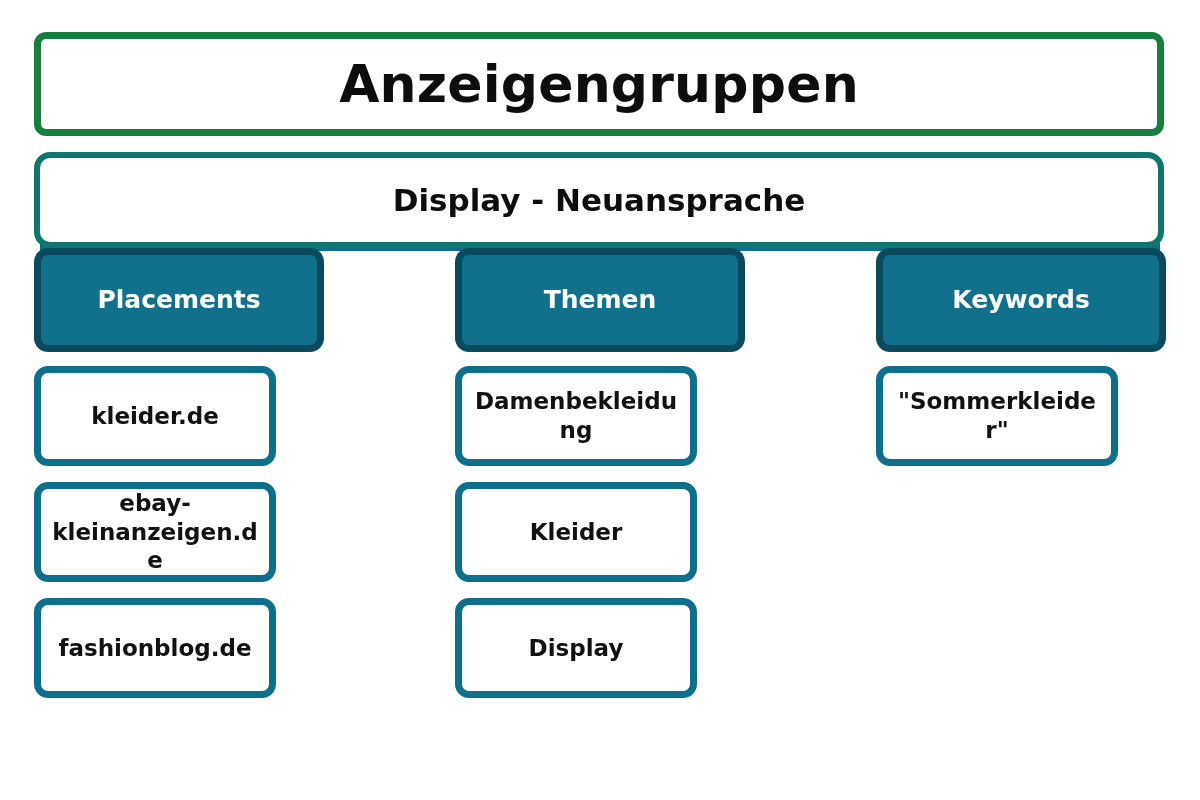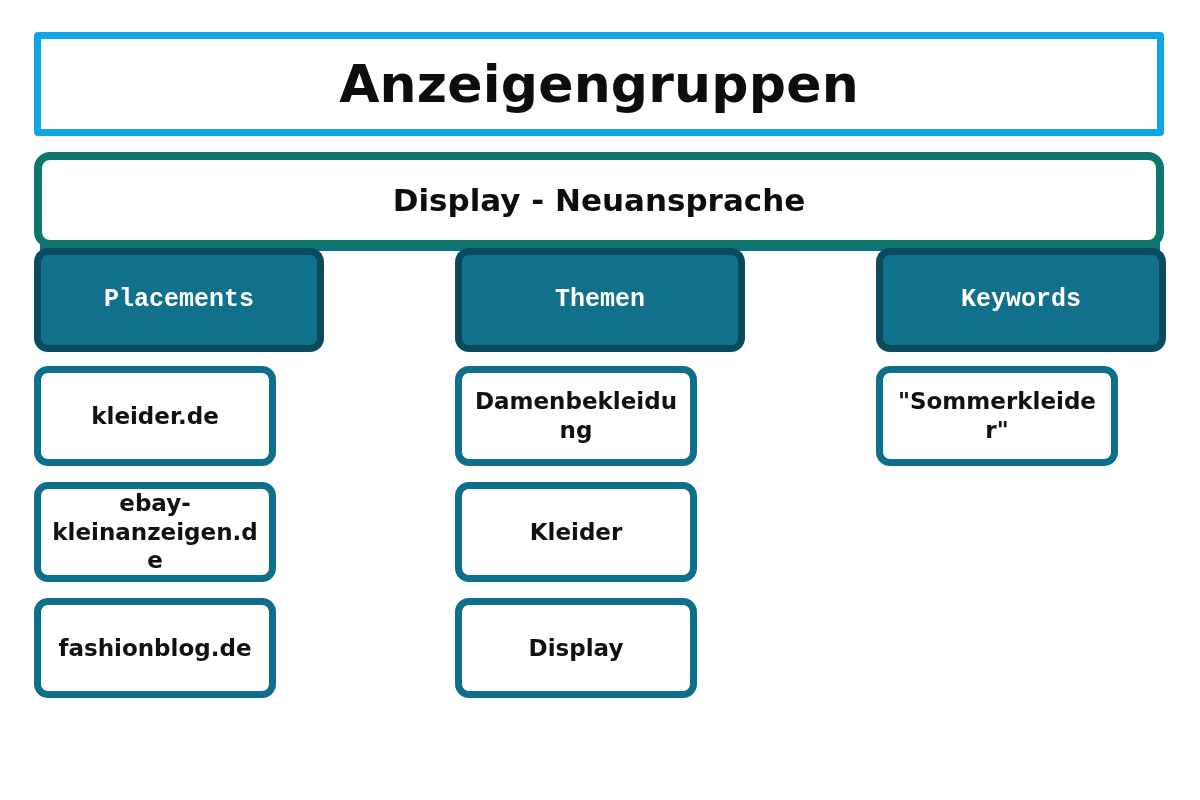--- a/index.html
+++ b/index.html
@@ -22,22 +22,22 @@
 
   
   .title-box {
     position: absolute;
     left: 34px;
     top: 32px;
     width: 1130px;
     height: 104px;
     box-sizing: border-box;
     background: #ffffff;
-    border: 7px solid #0ea5e9;
-    border-radius: 4px;
+    border: 7px solid #15803d;
+    border-radius: 12px;
     display: flex;
     align-items: center;
     justify-content: center;
   }
   .title-text {
     font-size: 52px;
     font-weight: bold;
     color: #0d0d0d;
     letter-spacing: 0.2px;
     line-height: 1.05;
@@ -46,21 +46,21 @@
 
   
   .campaign-box {
     position: absolute;
     left: 34px;
     top: 152px;
     width: 1130px;
     height: 96px;
     box-sizing: border-box;
     background: #ffffff;
-    border: 8px solid #0f766e;
+    border: 6px solid #0f766e;
     border-radius: 16px;
     display: flex;
     align-items: center;
     justify-content: center;
     z-index: 3;
   }
   .campaign-text {
     font-size: 31px;
     font-weight: bold;
     color: #0d0d0d;
@@ -102,21 +102,20 @@
     justify-content: center;
     margin-bottom: 14px;
   }
   .group-header-text {
     font-size: 25px;
     font-weight: bold;
     color: #ffffff;
     text-align: center;
     line-height: 1.15;
     padding: 0 8px;
-    font-family: Liberation Mono, monospace;
   }
 
   .item-box {
     box-sizing: border-box;
     width: 242px;
     height: 100px;
     background: #ffffff;
     border: 7px solid #0e6f8c;
     border-radius: 14px;
     display: flex;

